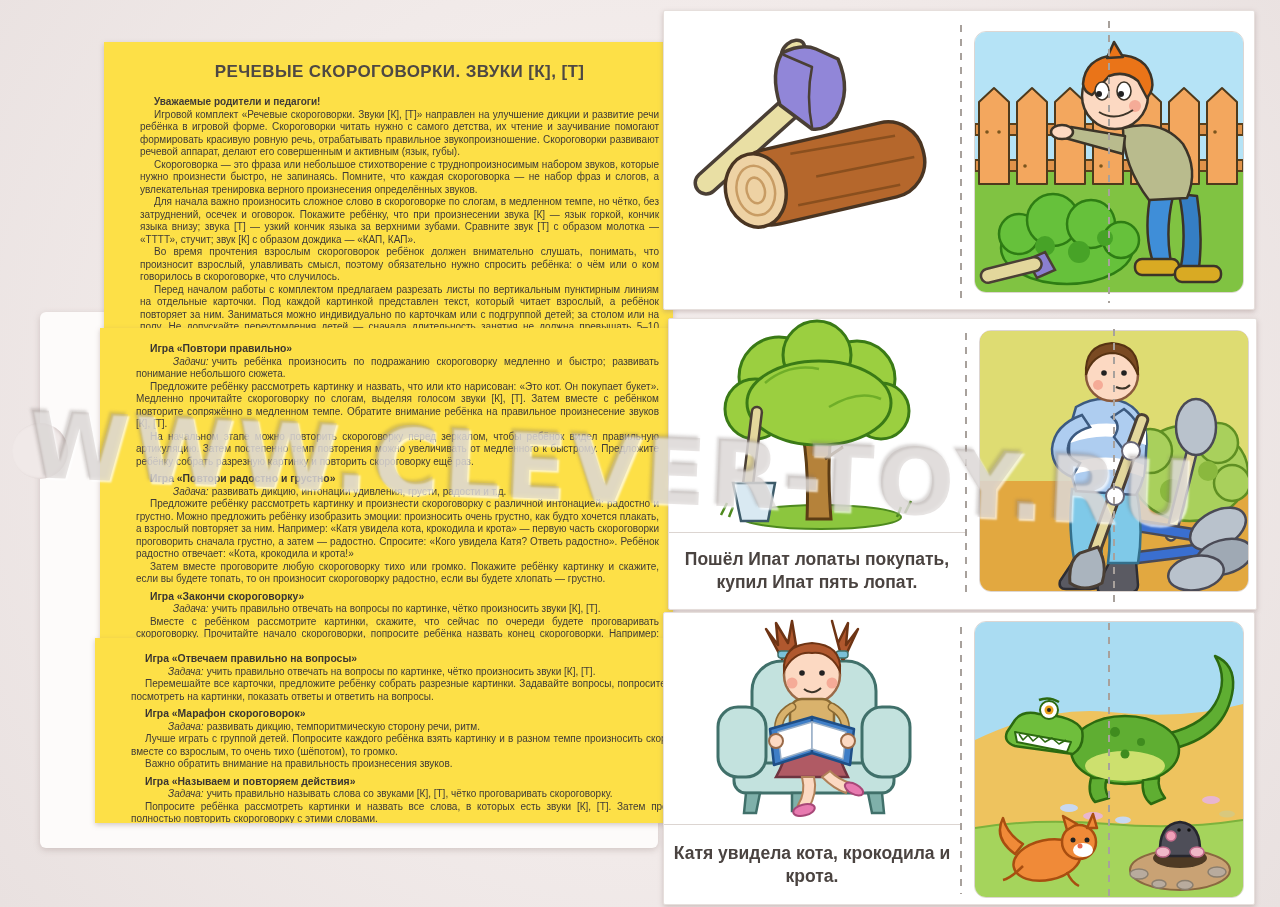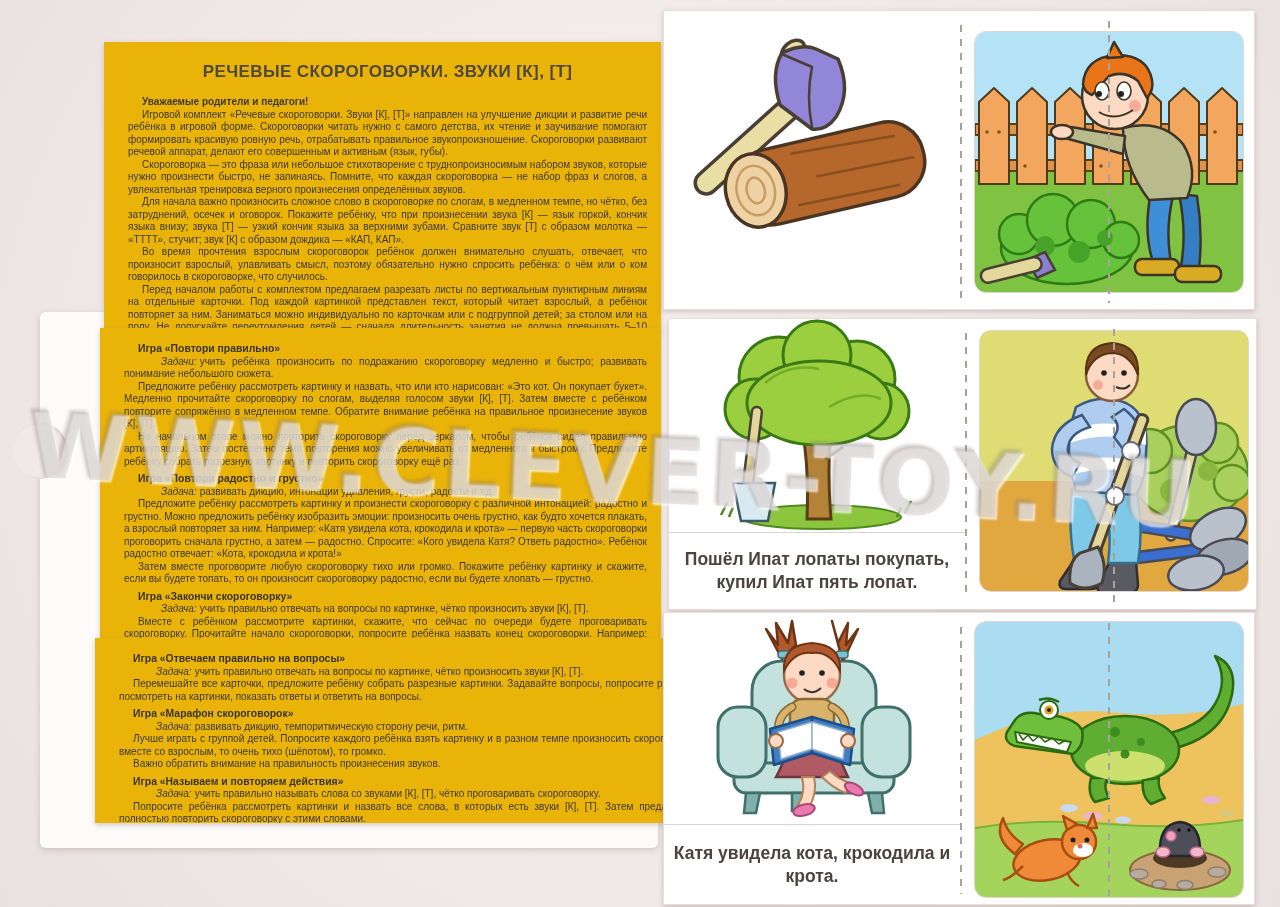--- a/index.html
+++ b/index.html
@@ -8,22 +8,22 @@
     font-family:"Liberation Sans",sans-serif;
     background:radial-gradient(circle at 50% 45%, #f8f2f1 0%, #f1eae9 55%, #e9e1e0 100%);
   }
   .abs{position:absolute;}
   
   .envelope{left:40px;top:312px;width:618px;height:536px;background:#fdfbfa;
     border-radius:6px;box-shadow:0 2px 6px rgba(150,128,126,.35);}
   .notch{left:12px;top:423px;width:56px;height:56px;border-radius:50%;
     background:#f0e9e8;box-shadow:inset -2px 0 3px rgba(160,140,138,.35);}
   
-  .sheet{background:#eab308;box-shadow:0 2px 5px rgba(150,128,126,.4);
-    color:#3f3a37;overflow:hidden;}
+  .sheet{background:#fde047;box-shadow:0 2px 5px rgba(150,128,126,.4);
+    color:#3f3a37;overflow:hidden;padding-left:12px;}
   .sheet1{left:104px;top:42px;width:557px;height:290px;}
   .sheet2{left:100px;top:328px;width:561px;height:312px;}
   .sheet3{left:95px;top:638px;width:614px;height:185px;}
   .sheet-inner{padding:10px 14px 6px 24px;}
   .sheet1 .sheet-inner{padding-top:20px;}
   h1.title{margin:0 0 14px 0;text-align:center;font-size:17px;letter-spacing:.4px;
     color:#4e4843;font-weight:bold;}
   .sheet p{margin:0;font-size:10px;line-height:12.5px;text-align:justify;
     text-indent:14px;}
   .sheet p.greet{font-weight:bold;text-indent:14px;}
@@ -68,21 +68,21 @@
 <div class="abs envelope"></div>
 <div class="abs notch"></div>
 
 <section class="abs sheet sheet1">
   <div class="sheet-inner">
     <h1 class="title">РЕЧЕВЫЕ СКОРОГОВОРКИ. ЗВУКИ [К], [Т]</h1>
     <p class="greet">Уважаемые родители и педагоги!</p>
     <p>Игровой комплект «Речевые скороговорки. Звуки [К], [Т]» направлен на улучшение дикции и развитие речи ребёнка в игровой форме. Скороговорки читать нужно с самого детства, их чтение и заучивание помогают формировать красивую ровную речь, отрабатывать правильное звукопроизношение. Скороговорки развивают речевой аппарат, делают его совершенным и активным (язык, губы).</p>
     <p>Скороговорка — это фраза или небольшое стихотворение с труднопроизносимым набором звуков, которые нужно произнести быстро, не запинаясь. Помните, что каждая скороговорка — не набор фраз и слогов, а увлекательная тренировка верного произнесения определённых звуков.</p>
     <p>Для начала важно произносить сложное слово в скороговорке по слогам, в медленном темпе, но чётко, без затруднений, осечек и оговорок. Покажите ребёнку, что при произнесении звука [К] — язык горкой, кончик языка внизу; звука [Т] — узкий кончик языка за верхними зубами. Сравните звук [Т] с образом молотка — «ТТТТ», стучит; звук [К] с образом дождика — «КАП, КАП».</p>
-    <p>Во время прочтения взрослым скороговорок ребёнок должен внимательно слушать, отвечает, что произносит взрослый, улавливать смысл, поэтому обязательно нужно спросить ребёнка: о чём или о ком говорилось в скороговорке, что случилось.</p>
+    <p>Во время прочтения взрослым скороговорок ребёнок должен внимательно слушать, понимать, что произносит взрослый, улавливать смысл, поэтому обязательно нужно спросить ребёнка: о чём или о ком говорилось в скороговорке, что случилось.</p>
     <p>Перед началом работы с комплектом предлагаем разрезать листы по вертикальным пунктирным линиям на отдельные карточки. Под каждой картинкой представлен текст, который читает взрослый, а ребёнок повторяет за ним. Заниматься можно индивидуально по карточкам или с подгруппой детей; за столом или на полу. Не допускайте переутомления детей — сначала длительность занятия не должна превышать 5–10 минут, постепенно её можно увеличивать.</p>
   </div>
 </section>
 
 <section class="abs sheet sheet2">
   <div class="sheet-inner">
     <h3>Игра «Повтори правильно»</h3>
     <p class="task"><em>Задачи:</em><span>учить ребёнка произносить по подражанию скороговорку медленно и быстро; развивать понимание небольшого сюжета.</span></p>
     <p>Предложите ребёнку рассмотреть картинку и назвать, что или кто нарисован: «Это кот. Он покупает букет». Медленно прочитайте скороговорку по слогам, выделяя голосом звуки [К], [Т]. Затем вместе с ребёнком повторите сопряжённо в медленном темпе. Обратите внимание ребёнка на правильное произнесение звуков [К], [Т].</p>
     <p>На начальном этапе можно повторить скороговорку перед зеркалом, чтобы ребёнок видел правильную артикуляцию. Затем постепенно темп повторения можно увеличивать от медленного к быстрому. Предложите ребёнку собрать разрезную картинку и повторить скороговорку ещё раз.</p>

